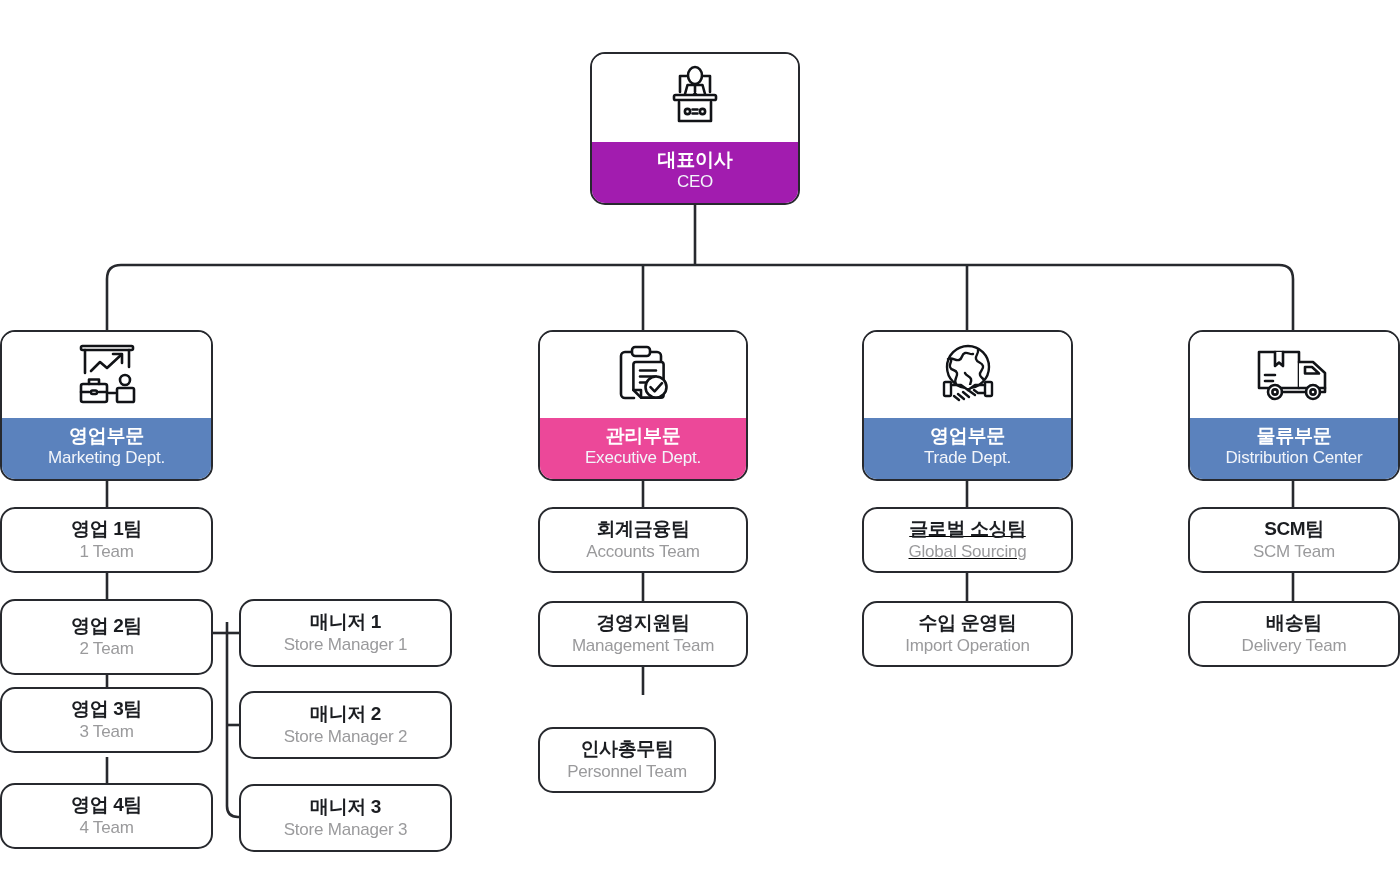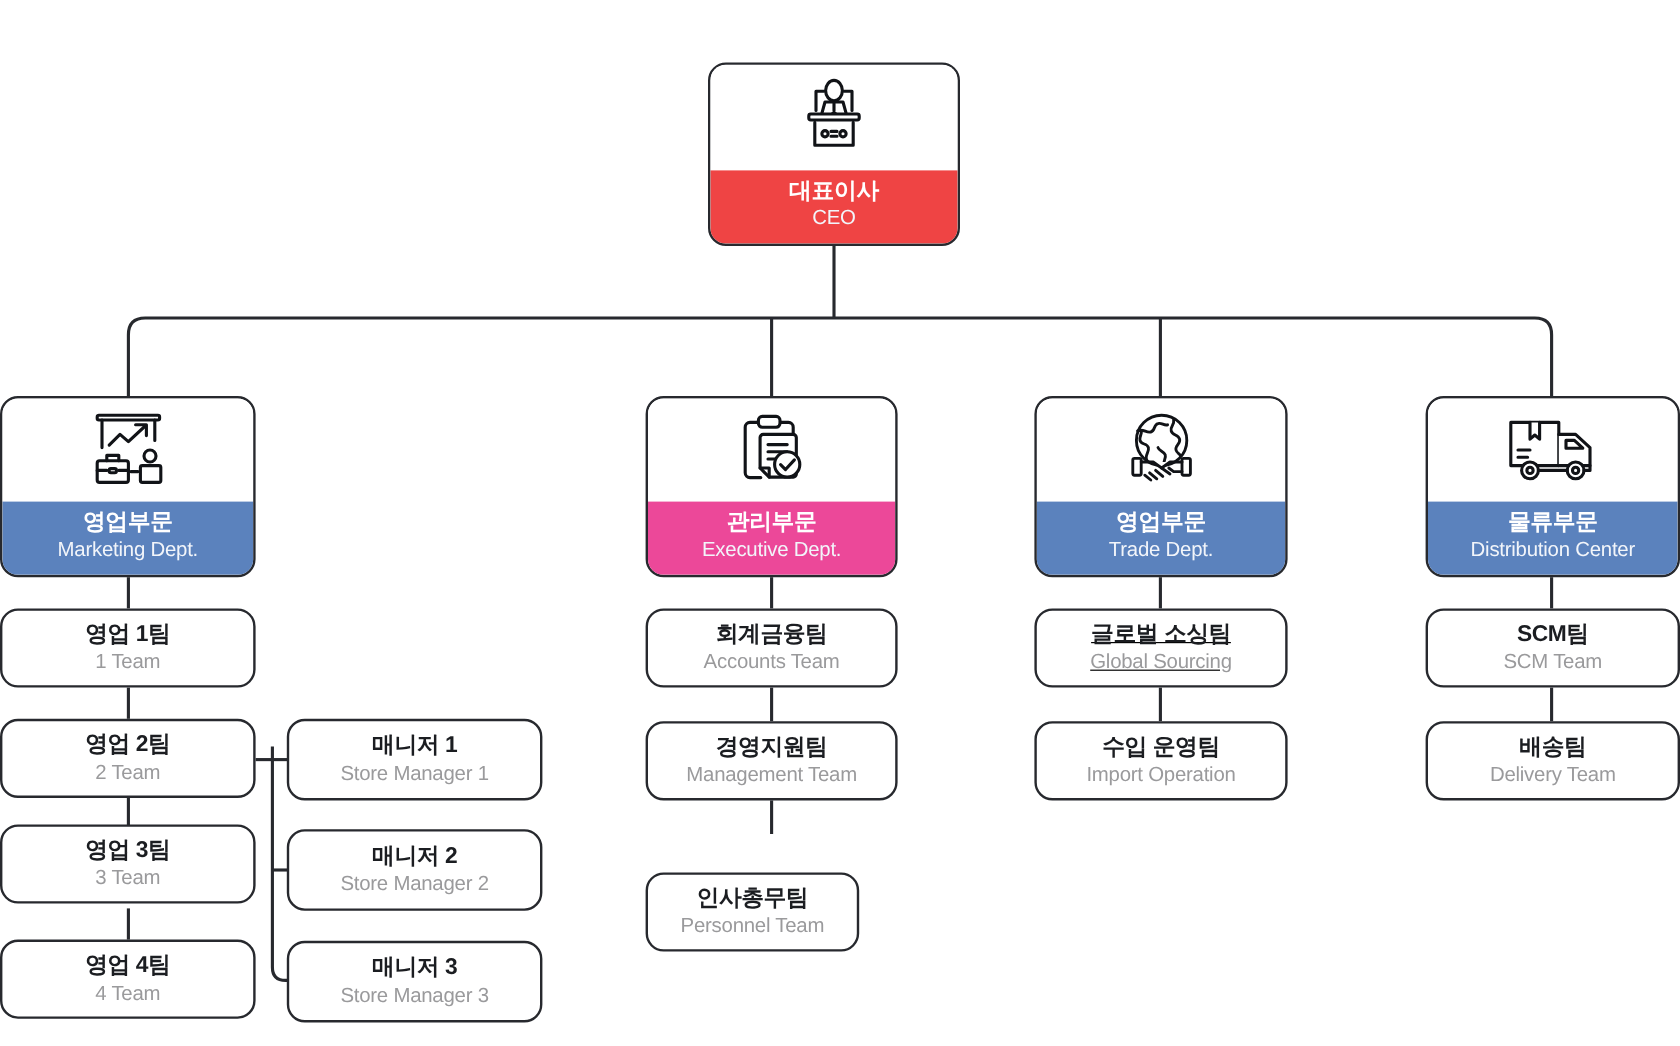--- a/index.html
+++ b/index.html
@@ -139,21 +139,21 @@
         <path d="M 52,28 L 52,12 L 45.5,12"></path>
         <path d="M 27,30 L 29.5,21 L 44.5,21 L 47,30"></path>
         <path d="M 37,22 L 37,28 M 37,30 a1.6,1.6 0 1,0 0.01,0"></path>
         <rect x="16" y="31" width="42" height="5" rx="1.6" fill="#fff"></rect>
         <path d="M 21,38 L 21,57 L 53,57 L 53,38"></path>
         <circle cx="29.5" cy="47.5" r="2.6" fill="#fff"></circle>
         <circle cx="44.5" cy="47.5" r="2.6" fill="#fff"></circle>
         <path d="M 34.5,45.5 L 39.5,45.5 M 34.5,49.5 L 39.5,49.5"></path>
       </svg>
     </div>
-    <div class="label-pane" style="background:#ef4444;">
+    <div class="label-pane" style="background:#a21caf;">
       <span class="ko">대표이사</span>
       <span class="en">CEO</span>
     </div>
   </div>
 
   <div class="node headed" style="left:0px; top:330px; width:213px; height:151px;">
     <div class="icon-pane">
       <svg width="72" height="64" viewBox="0 0 72 64" fill="none" stroke="#111317" stroke-width="2.6" stroke-linejoin="round" stroke-linecap="round">
         <rect x="10" y="3" width="52" height="4" rx="1.4" fill="#fff"></rect>
         <path d="M 14,7 L 14,30 M 58,7 L 58,24"></path>
@@ -234,21 +234,21 @@
     <div class="label-pane" style="background:#5b82bd;">
       <span class="ko">물류부문</span>
       <span class="en">Distribution Center</span>
     </div>
   </div>
 
   <div class="node plain" style="left:0px; top:507px; width:213px; height:66px;">
     <span class="ko">영업 1팀</span>
     <span class="en">1 Team</span>
   </div>
-  <div class="node plain" style="left:0px; top:599px; width:213px; height:66px;">
+  <div class="node plain" style="left:0px; top:599px; width:213px; height:76px;">
     <span class="ko">영업 2팀</span>
     <span class="en">2 Team</span>
   </div>
   <div class="node plain" style="left:0px; top:687px; width:213px; height:66px;">
     <span class="ko">영업 3팀</span>
     <span class="en">3 Team</span>
   </div>
   <div class="node plain" style="left:0px; top:783px; width:213px; height:66px;">
     <span class="ko">영업 4팀</span>
     <span class="en">4 Team</span>

